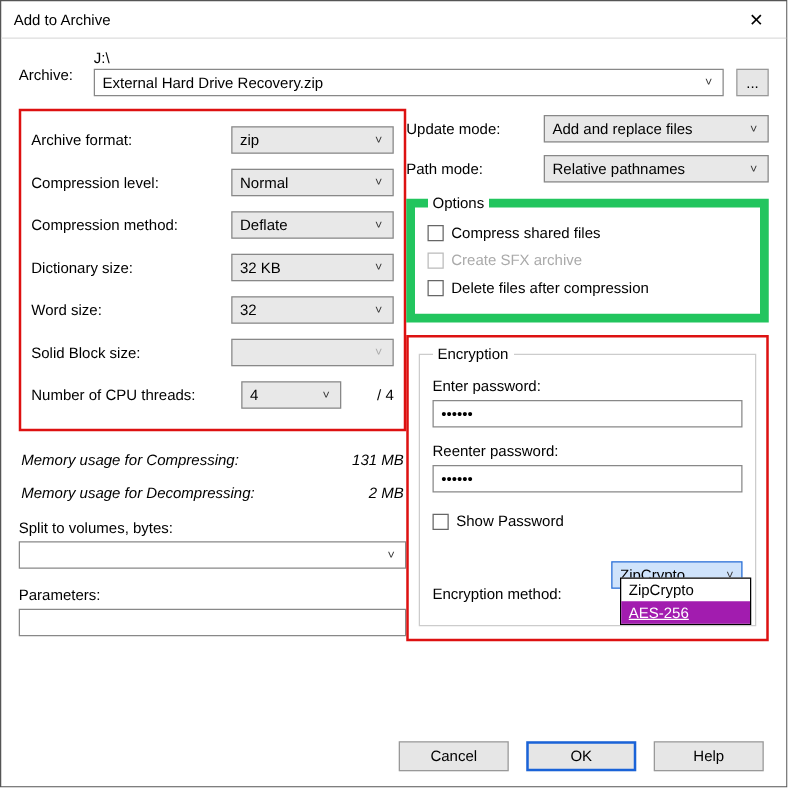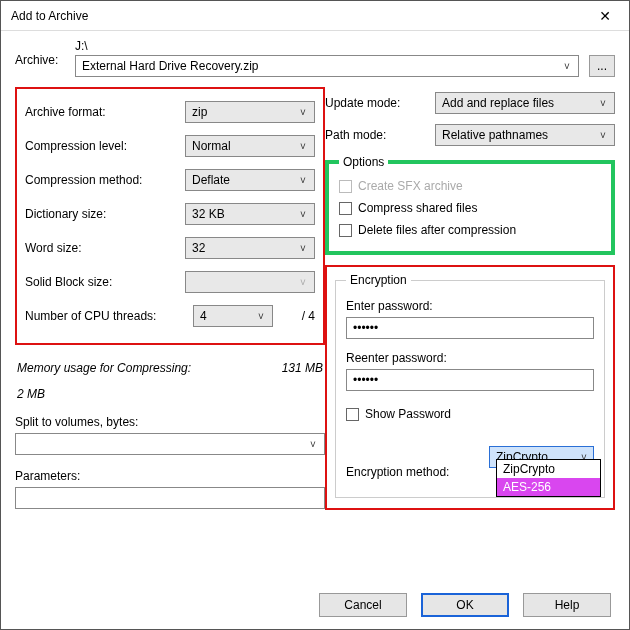--- a/index.html
+++ b/index.html
@@ -147,21 +147,21 @@
     flex: 1;
     height: 22px;
     border: 1px solid #888;
     background: #e8e8e8;
     display: flex;
     align-items: center;
     justify-content: space-between;
     padding: 0 4px 0 6px;
   }
   fieldset.options {
-    border: 4px solid #22c55e;
+    border: 7px solid #22c55e;
     margin: 4px 0 10px 0;
     padding: 6px 10px 10px 10px;
   }
   fieldset legend { padding: 0 4px; font-size: 12px; }
   .chk-row {
     display: flex;
     align-items: center;
     gap: 6px;
     padding: 4px 0;
   }
@@ -209,21 +209,21 @@
   }
   .enc-dropdown {
     position: absolute;
     right: 12px;
     width: 105px;
     border: 1px solid #000;
     background: #fff;
     z-index: 10;
   }
   .enc-dropdown .opt { padding: 2px 6px; }
-  .enc-dropdown .opt.sel { background: #d946ef; color: #fff; }
+  .enc-dropdown .opt.sel { background: #a21caf; color: #fff; text-decoration: underline; }
   
   .footer {
     height: 48px;
     display: flex;
     justify-content: flex-end;
     align-items: center;
     gap: 14px;
     padding: 0 18px;
   }
   .btn {
@@ -326,20 +326,21 @@
             </div>
             <span class="cpu-total">/ 4</span>
           </div>
         </div>
 
         <div class="mem-row">
           <span>Memory usage for Compressing:</span>
           <span>131 MB</span>
         </div>
         <div class="mem-row">
+          <span>Memory usage for Decompressing:</span>
           <span>2 MB</span>
         </div>
 
         <div class="split-label">Split to volumes, bytes:</div>
         <div class="wide-select">
           <span class="chev">˅</span>
         </div>
 
         <div class="param-label">Parameters:</div>
         <input class="text-input" value="" style="">
@@ -358,27 +359,27 @@
         <div class="form-row-r">
           <span class="lbl">Path mode:</span>
           <div class="select-r">
             <span>Relative pathnames</span>
             <span class="chev">˅</span>
           </div>
         </div>
 
         <fieldset class="options">
           <legend>Options</legend>
+          <div class="chk-row">
+            <span class="chk"></span>
+            <span>Compress shared files</span>
+          </div>
           <div class="chk-row disabled">
             <span class="chk disabled"></span>
             <span>Create SFX archive</span>
-          </div>
-          <div class="chk-row">
-            <span class="chk"></span>
-            <span>Compress shared files</span>
           </div>
           <div class="chk-row">
             <span class="chk"></span>
             <span>Delete files after compression</span>
           </div>
         </fieldset>
 
         <div class="red-box red-box-enc">
           <fieldset class="enc">
             <legend>Encryption</legend>

